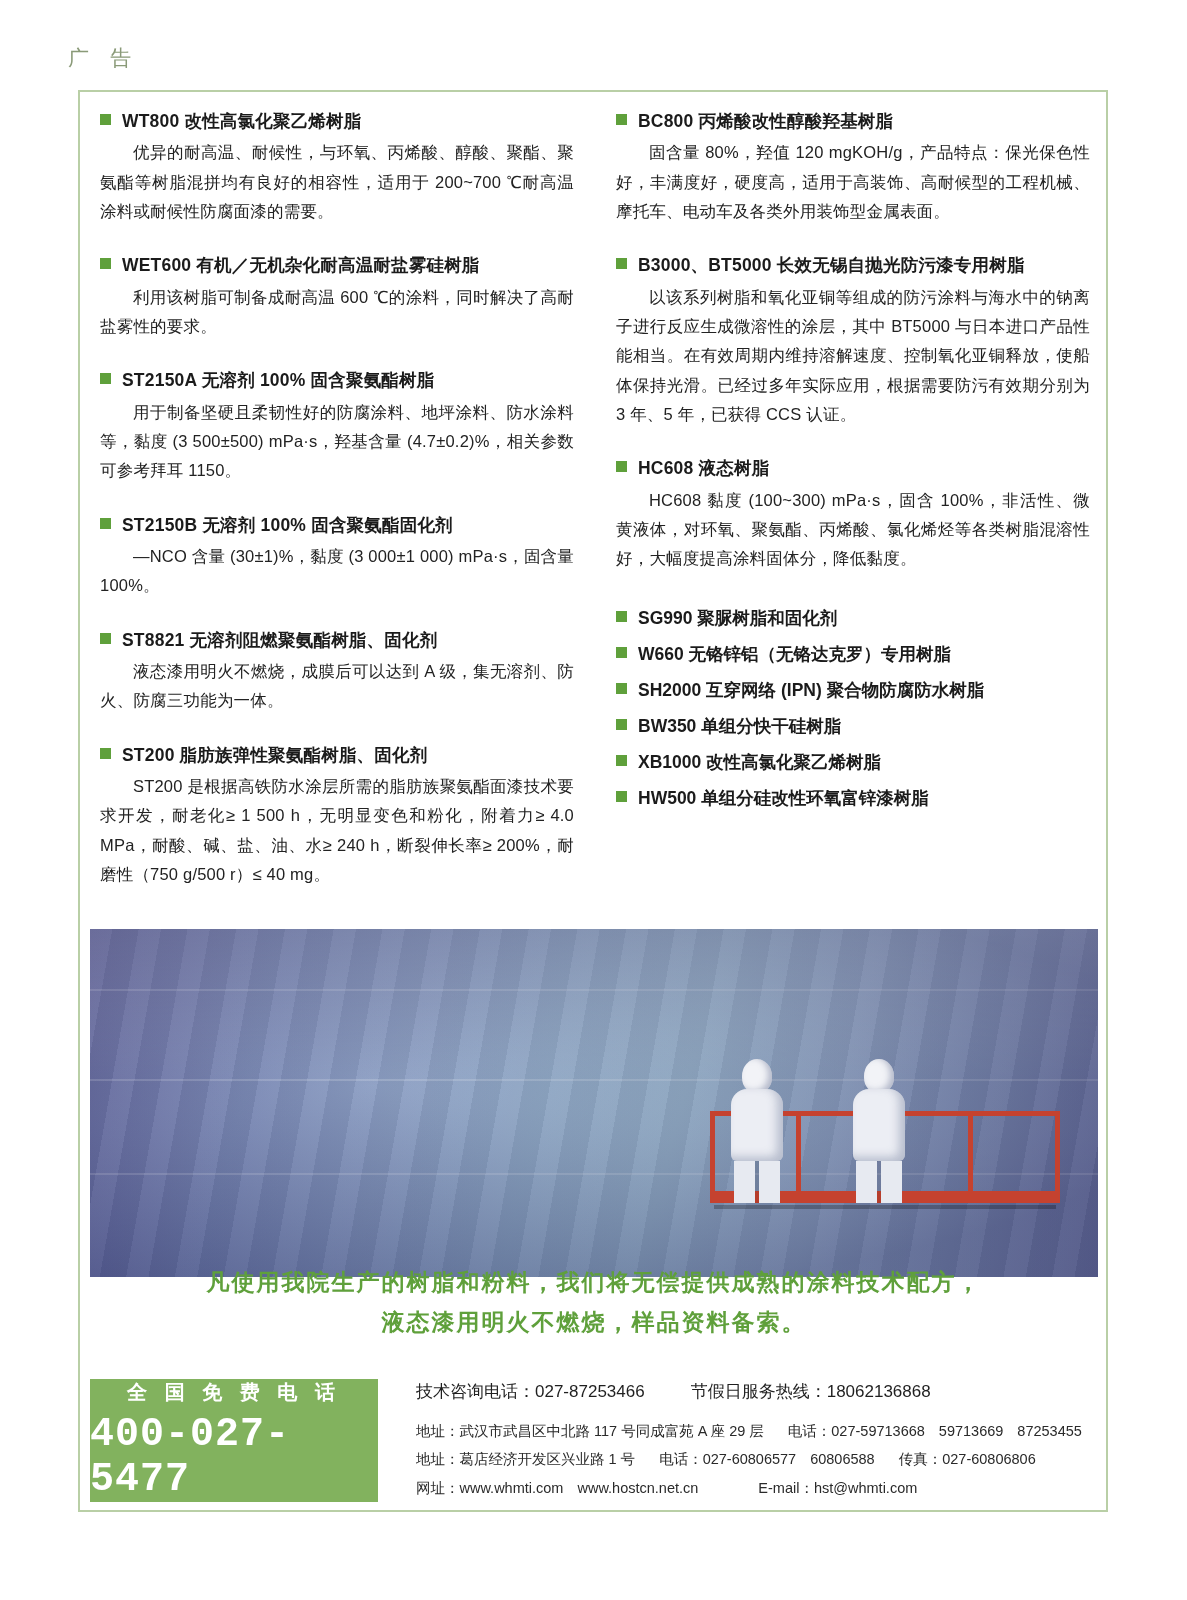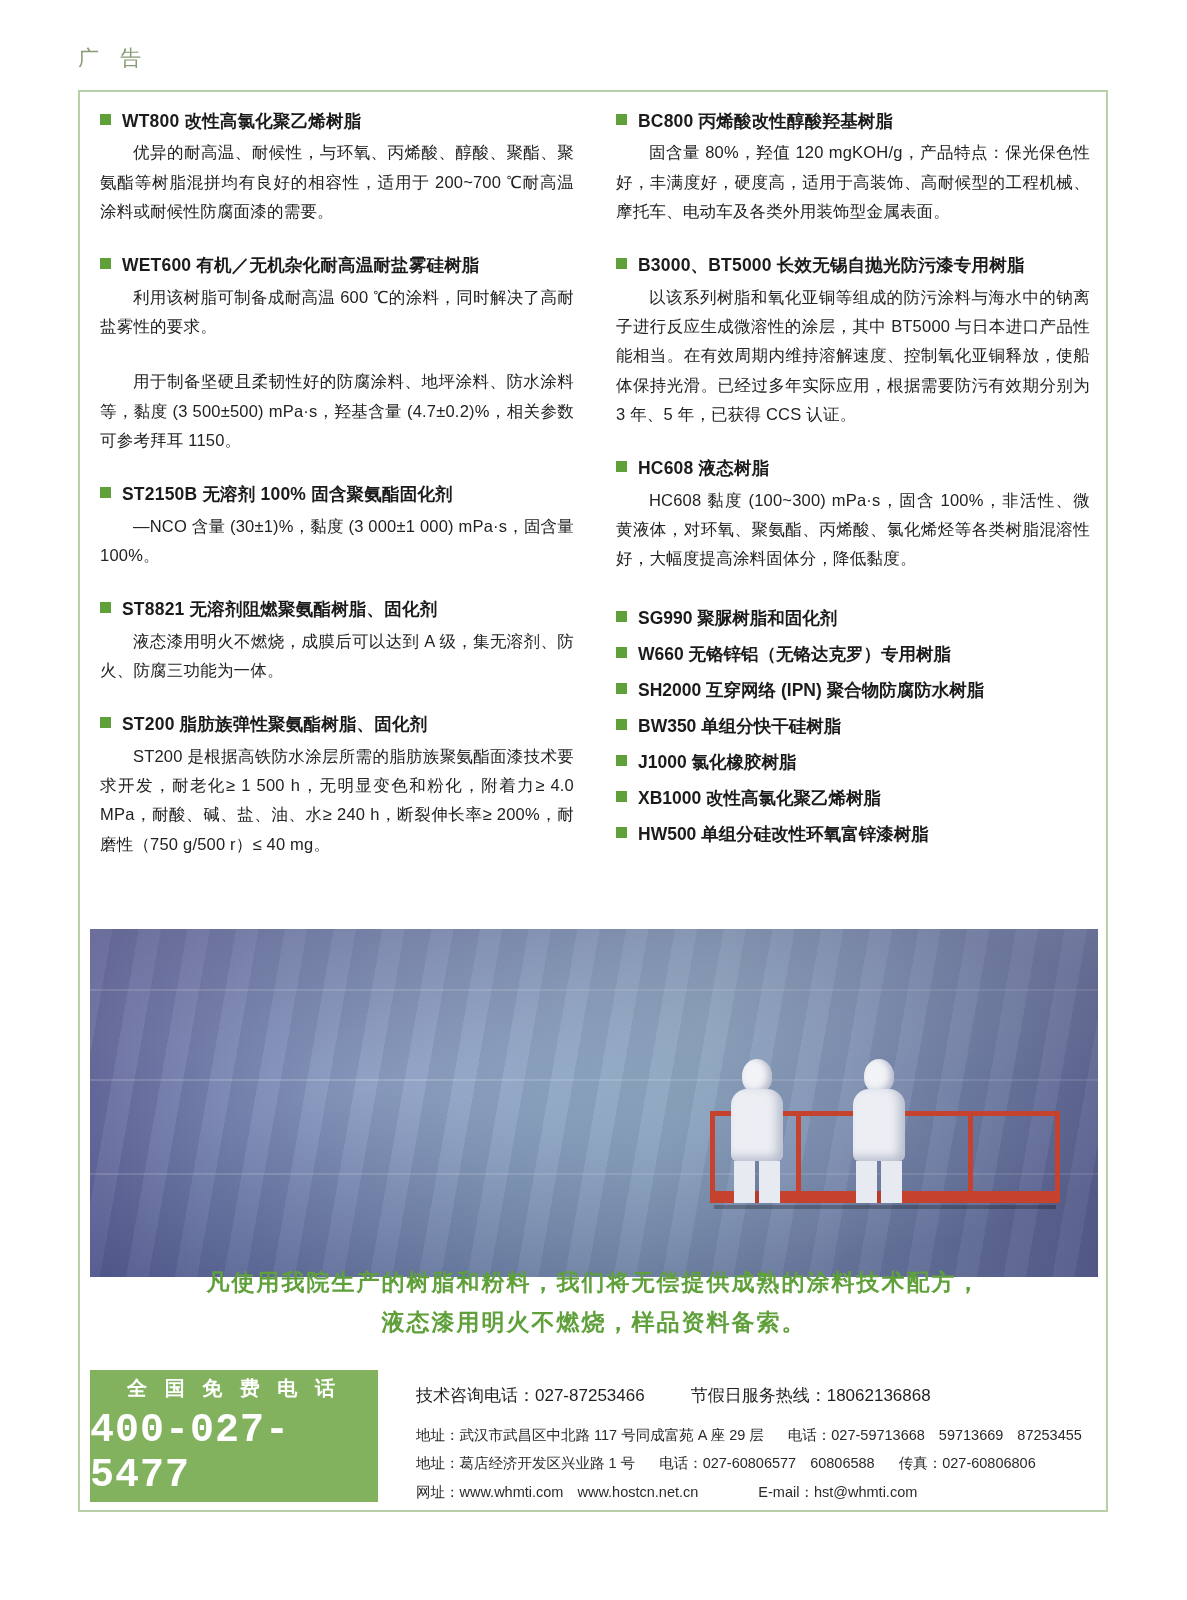--- a/index.html
+++ b/index.html
@@ -10,21 +10,21 @@
   body {
     width: 1187px;
     height: 1600px;
     position: relative;
     font-family: "Liberation Sans", sans-serif;
     color: #1a1a1a;
     overflow: hidden;
   }
   .ad-label {
     position: absolute;
-    left: 78px;
+    left: 68px;
     top: 44px;
     font-size: 21px;
     letter-spacing: 8px;
     color: #8a9a78;
     font-family: "Liberation Serif", serif;
   }
   .page-frame {
     position: absolute;
     left: 78px;
     top: 90px;
@@ -189,20 +189,21 @@
     letter-spacing: 2px;
   }
   
   .footer {
     position: absolute;
     left: 90px;
     top: 1370px;
     width: 1008px;
     height: 132px;
     display: flex;
+    align-items: flex-end;
   }
   .hotline-box {
     width: 288px;
     background: #82b25e;
     color: #ffffff;
     display: flex;
     flex-direction: column;
     align-items: center;
     justify-content: center;
   }
@@ -250,20 +251,21 @@
       <div class="prod-title"><span class="bullet"></span><span>WT800 改性高氯化聚乙烯树脂</span></div>
       <p class="prod-body">优异的耐高温、耐候性，与环氧、丙烯酸、醇酸、聚酯、聚氨酯等树脂混拼均有良好的相容性，适用于 200~700 ℃耐高温涂料或耐候性防腐面漆的需要。</p>
     </div>
 
     <div class="prod">
       <div class="prod-title"><span class="bullet"></span><span>WET600 有机／无机杂化耐高温耐盐雾硅树脂</span></div>
       <p class="prod-body">利用该树脂可制备成耐高温 600 ℃的涂料，同时解决了高耐盐雾性的要求。</p>
     </div>
 
     <div class="prod">
+      <div class="prod-title"><span class="bullet"></span><span>ST2150A 无溶剂 100% 固含聚氨酯树脂</span></div>
       <p class="prod-body">用于制备坚硬且柔韧性好的防腐涂料、地坪涂料、防水涂料等，黏度 (3 500±500) mPa·s，羟基含量 (4.7±0.2)%，相关参数可参考拜耳 1150。</p>
     </div>
 
     <div class="prod">
       <div class="prod-title"><span class="bullet"></span><span>ST2150B 无溶剂 100% 固含聚氨酯固化剂</span></div>
       <p class="prod-body">—NCO 含量 (30±1)%，黏度 (3 000±1 000) mPa·s，固含量 100%。</p>
     </div>
 
     <div class="prod">
       <div class="prod-title"><span class="bullet"></span><span>ST8821 无溶剂阻燃聚氨酯树脂、固化剂</span></div>
@@ -292,21 +294,20 @@
     <div class="prod">
       <div class="prod-title"><span class="bullet"></span><span>HC608 液态树脂</span></div>
       <p class="prod-body">HC608 黏度 (100~300) mPa·s，固含 100%，非活性、微黄液体，对环氧、聚氨酯、丙烯酸、氯化烯烃等各类树脂混溶性好，大幅度提高涂料固体分，降低黏度。</p>
     </div>
 
     <div class="simple-list">
       <div class="simple-item"><span class="bullet"></span><span>SG990 聚脲树脂和固化剂</span></div>
       <div class="simple-item"><span class="bullet"></span><span>W660 无铬锌铝（无铬达克罗）专用树脂</span></div>
       <div class="simple-item"><span class="bullet"></span><span>SH2000 互穿网络 (IPN) 聚合物防腐防水树脂</span></div>
       <div class="simple-item"><span class="bullet"></span><span>BW350 单组分快干硅树脂</span></div>
-      <div class="simple-item"><span class="bullet"></span><span>J1000 氯化橡胶树脂</span></div>
       <div class="simple-item"><span class="bullet"></span><span>XB1000 改性高氯化聚乙烯树脂</span></div>
       <div class="simple-item"><span class="bullet"></span><span>HW500 单组分硅改性环氧富锌漆树脂</span></div>
     </div>
 
   </div>
 </div>
 
 <div class="photo">
   <div class="sheen"></div>
   <div class="hull-line" style="top:60px"></div>

